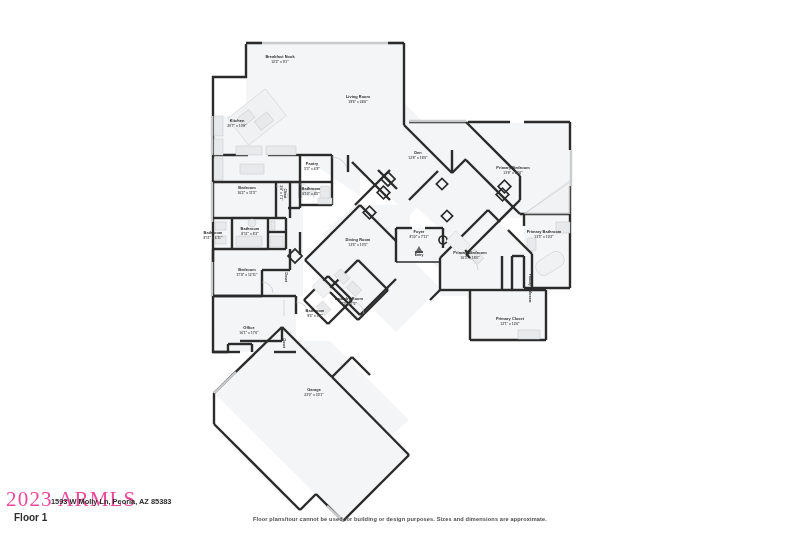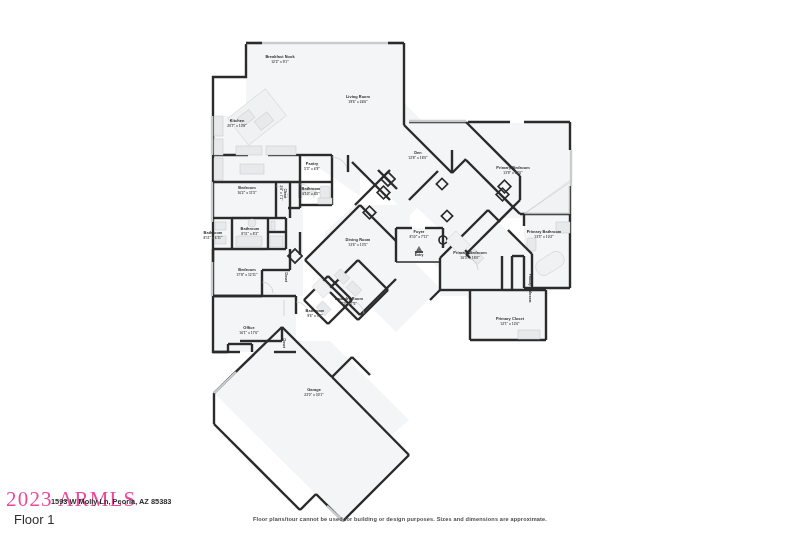--- a/index.html
+++ b/index.html
@@ -20,21 +20,21 @@
   }
 
   
   .addr{
     position:absolute;left:11px;top:497px;
     font-size:7.4px;font-weight:bold;color:#2d2d2d;
     white-space:nowrap;z-index:7;padding-left:40px;
   }
   .floorlabel{
     position:absolute;left:14px;top:512px;
-    font-size:13px;font-weight:normal;color:#2d2d2d;
+    font-size:10px;font-weight:bold;color:#2d2d2d;
     white-space:nowrap;z-index:7;
   }
   .disclaimer{
     position:absolute;left:0;right:0;top:516px;
     text-align:center;
     font-size:5.6px;font-weight:bold;color:#4a4a4a;
     letter-spacing:.15px;z-index:7;
   }
 
   

